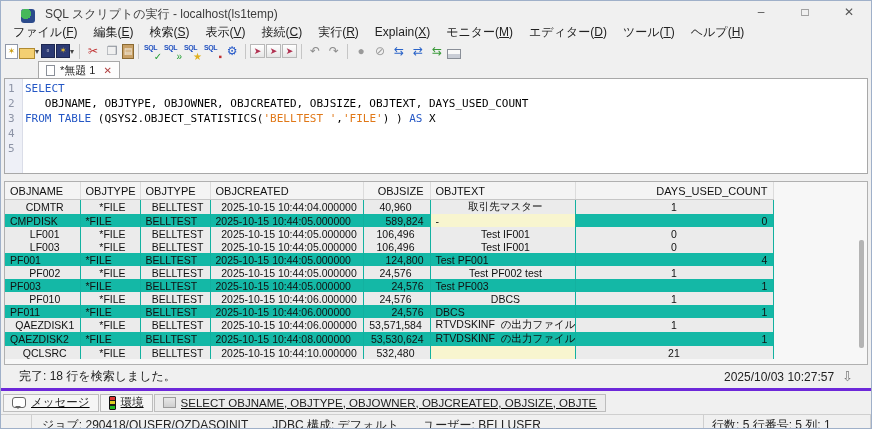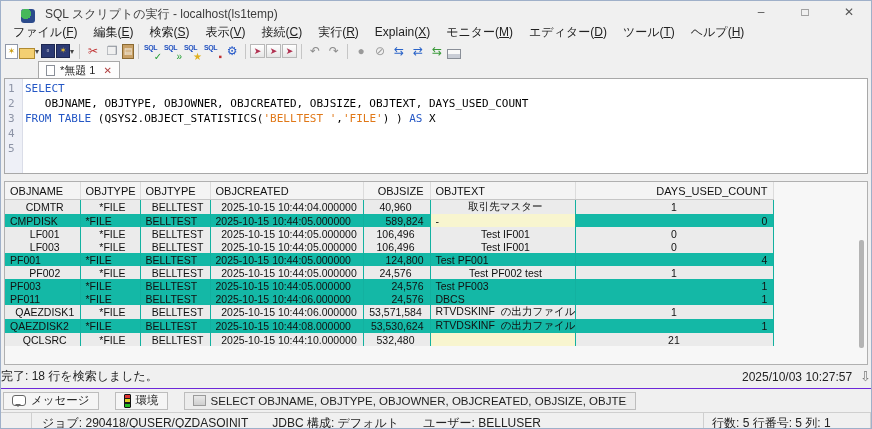--- a/index.html
+++ b/index.html
@@ -59,25 +59,25 @@
   table.grid{border-collapse:collapse;table-layout:fixed;background:#14b8a6;font-size:10.5px;color:#111;}
   .grid th{height:17px;background:#f4f4f4;border-bottom:1px solid #c6c6c6;border-right:1px solid #dcdcdc;
            font-weight:normal;text-align:left;padding:0 0 0 5px;white-space:pre;overflow:hidden;font-size:11px;}
   .grid td{height:13px;padding:0 0 0 5px;white-space:pre;overflow:hidden;border-right:1px solid rgba(0,0,0,0.035);}
   .grid tr.odd td{background:#ebebeb;text-align:center;}
   .grid td.ralign,.grid th.ralign{text-align:right;padding-right:6px;padding-left:4px;}
   .grid td.nullc{background:var(--null-bg,#f8f5cf) !important;}
   .vscroll{position:absolute;right:1px;top:18px;bottom:1px;width:9px;}
   .vthumb{position:absolute;top:40px;height:108px;left:2px;width:5px;background:#b4b4b4;border-radius:2px;}
   
-  .statusline{flex:0 0 23px;display:flex;align-items:center;padding:0 0;font-size:12px;color:#222;}
+  .statusline{flex:0 0 23px;display:flex;align-items:center;padding:0 18px;font-size:12px;color:#222;}
   .sl-right{margin-left:auto;display:flex;align-items:center;gap:8px;}
   .dl{color:#777;font-size:13px;}
   
-  .btabs{flex:0 0 23px;display:flex;align-items:center;padding-left:2px;gap:16px;border-top:1px solid #6d28d9;}
+  .btabs{flex:0 0 23px;display:flex;align-items:center;padding-left:2px;gap:1px;border-top:3px solid #6d28d9;text-decoration:underline;}
   .btab{height:18px;display:flex;align-items:center;gap:5px;padding:0 8px;font-size:11.5px;color:#222;
         background:#f5f5f5;border:1px solid #bdbdbd;box-sizing:border-box;white-space:nowrap;}
   .rtab{background:#ececec;max-width:452px;}
   .rtab-label{overflow:hidden;text-overflow:clip;white-space:nowrap;}
   .bubble-ic{width:12px;height:9px;border:1px solid #666;border-radius:3px;background:#fff;position:relative;flex:0 0 12px;}
   .bubble-ic::after{content:"";position:absolute;left:2px;bottom:-5px;border:3px solid transparent;border-top-color:#666;}
   .tl-ic{width:5px;height:12px;border:1px solid #111;border-radius:1px;flex:0 0 5px;
          background:linear-gradient(#d33 0 3px,#1a1a1a 3px 4.5px,#dc2 4.5px 7.5px,#1a1a1a 7.5px 9px,#2b2 9px 12px);}
   .grid-ic{width:11px;height:9px;background:linear-gradient(#e8e8e8,#cfcfcf);border:1px solid #9a9a9a;flex:0 0 11px;}
   
@@ -310,20 +310,29 @@
           </tr>
           <tr>
             <td>PF003</td>
             <td>*FILE</td>
             <td>BELLTEST</td>
             <td>2025-10-15 10:44:05.000000</td>
             <td class="ralign">24,576</td>
             <td>Test PF003</td>
             <td class="ralign">1</td>
           </tr>
+          <tr class="odd">
+            <td>PF010</td>
+            <td>*FILE</td>
+            <td>BELLTEST</td>
+            <td>2025-10-15 10:44:06.000000</td>
+            <td class="ralign">24,576</td>
+            <td>DBCS</td>
+            <td class="ralign">1</td>
+          </tr>
           <tr>
             <td>PF011</td>
             <td>*FILE</td>
             <td>BELLTEST</td>
             <td>2025-10-15 10:44:06.000000</td>
             <td class="ralign">24,576</td>
             <td>DBCS</td>
             <td class="ralign">1</td>
           </tr>
           <tr class="odd">

